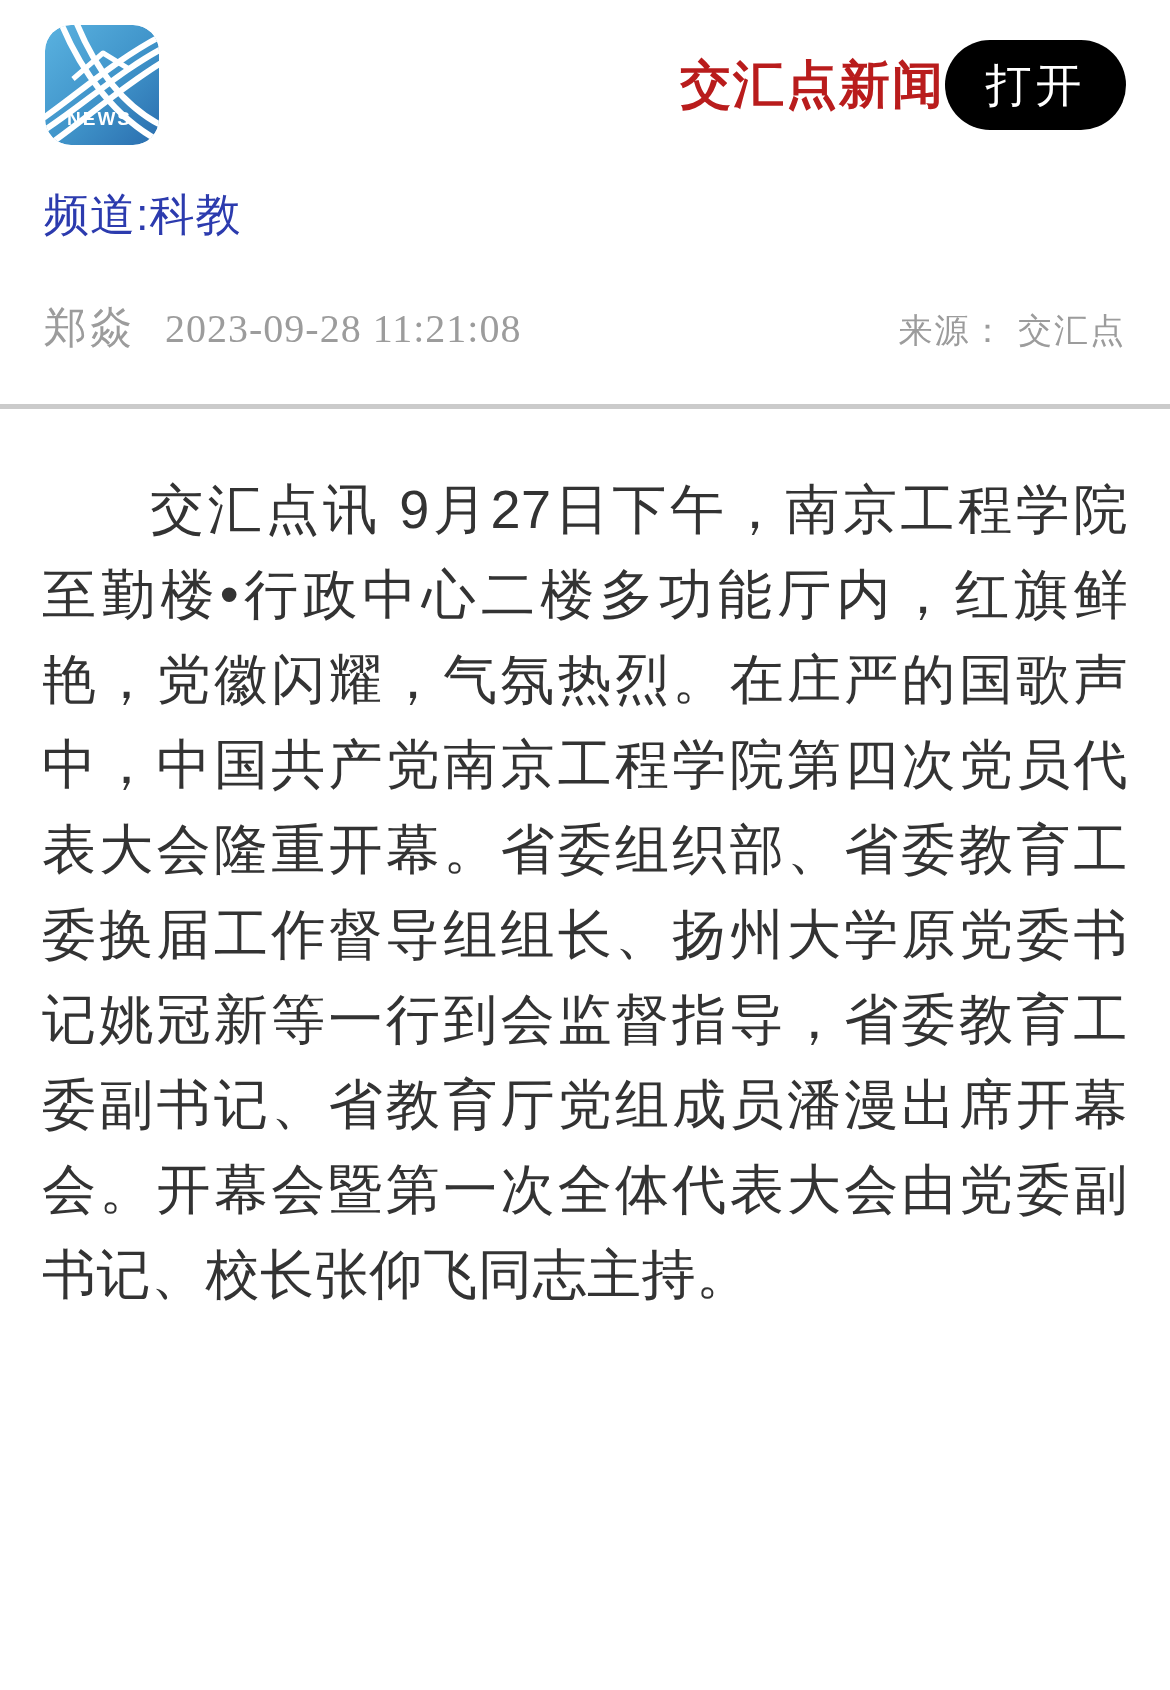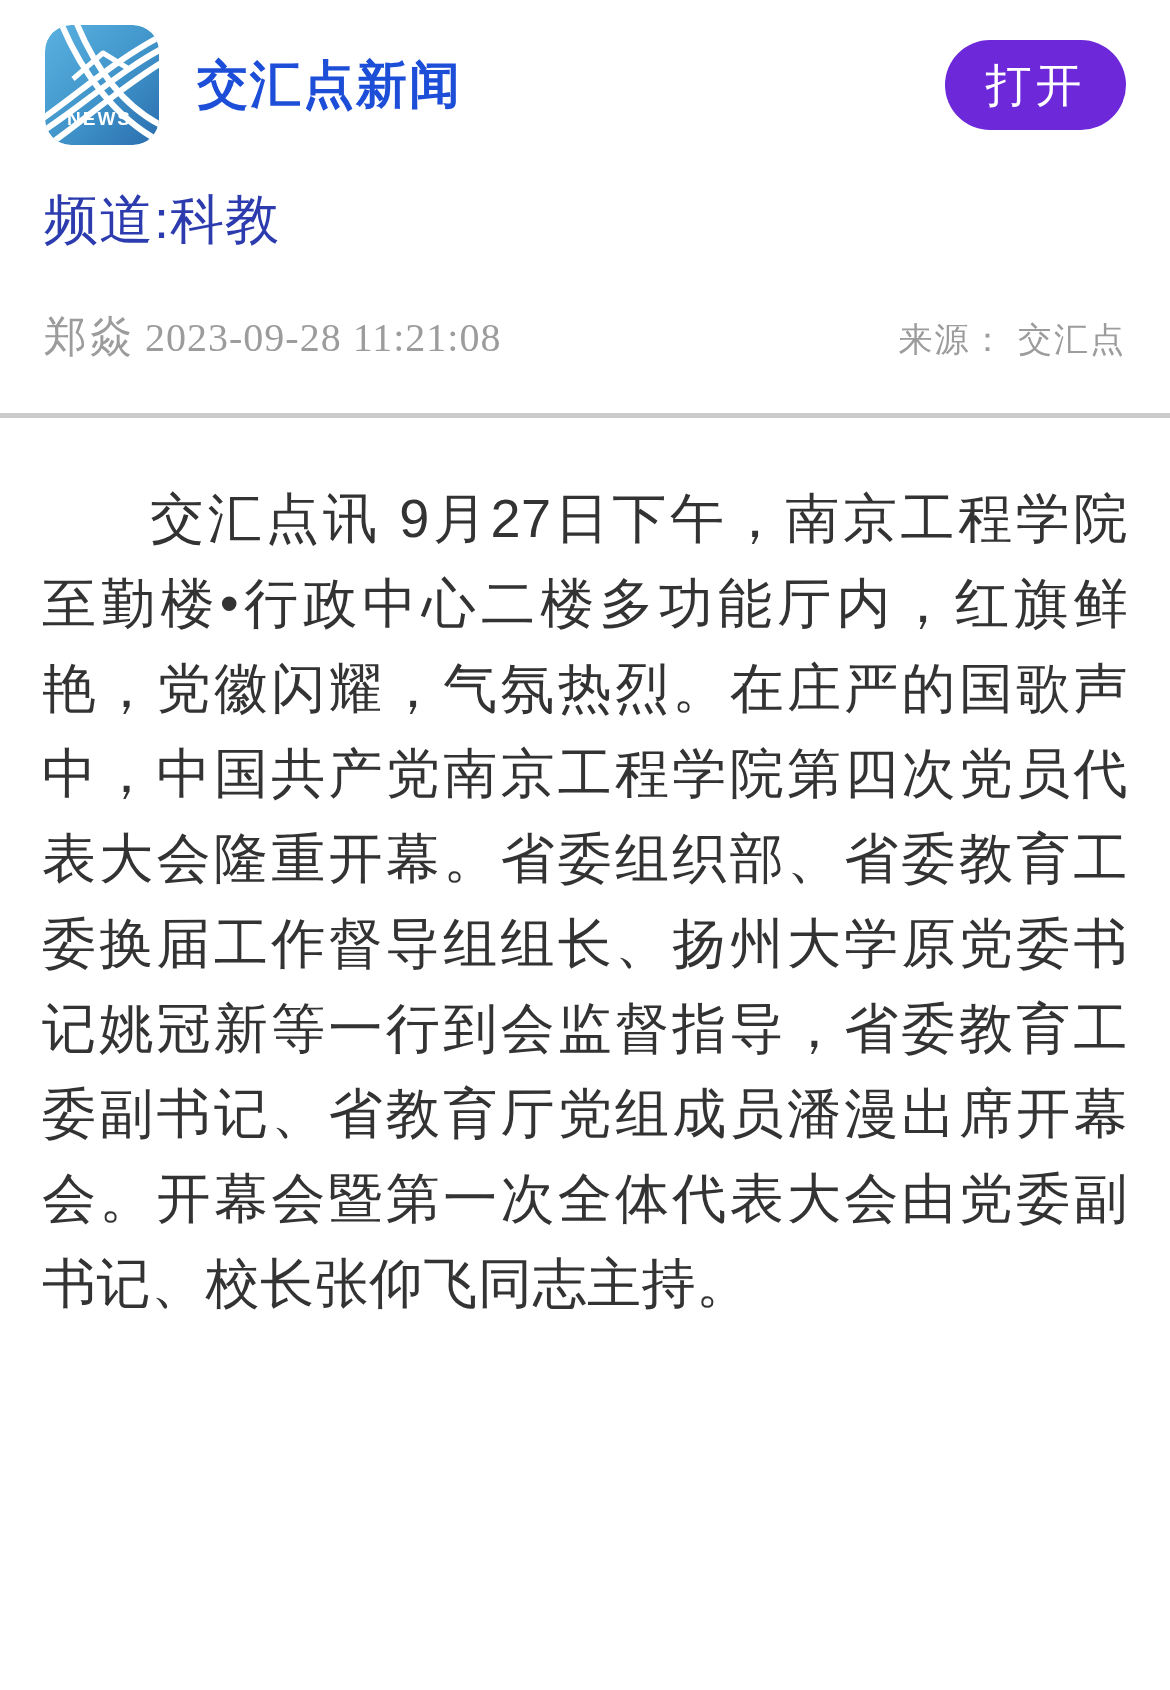--- a/index.html
+++ b/index.html
@@ -29,38 +29,39 @@
     display: block;
   }
   .app-text {
     margin-left: 38px;
     flex: 1 1 auto;
     min-width: 0;
   }
   .app-name {
     font-size: 51px;
     font-weight: 600;
-    color: #1d4ed8;
+    color: #b91c1c;
     letter-spacing: 2px;
     line-height: 1.1;
+    text-align: right;
   }
   .app-tagline {
     margin-top: 16px;
     font-size: 42px;
     color: #bdbdbd;
     letter-spacing: 2px;
     line-height: 1;
   }
   .open-btn {
     flex: 0 0 auto;
     width: 181px;
     height: 90px;
     border: none;
     border-radius: 45px;
-    background: #6d28d9;
+    background: #000000;
     color: #ffffff;
     font-size: 46px;
     font-family: inherit;
     letter-spacing: 4px;
     line-height: 90px;
     text-align: center;
     cursor: pointer;
   }
 
   
@@ -69,40 +70,40 @@
     font-size: 64px;
     line-height: 107px;
     font-weight: 700;
     color: #1e1e1e;
     letter-spacing: 8px;
     text-align: justify;
   }
   .channel-link {
     display: inline-block;
     margin: 44px 0 0 44px;
-    font-size: 54px;
+    font-size: 45px;
     line-height: 1;
     color: #2c3bae;
     text-decoration: none;
     letter-spacing: 1px;
   }
   .meta-row {
     margin: 62px 44px 0 44px;
     display: flex;
     justify-content: space-between;
     align-items: baseline;
     color: #9c9c9c;
   }
   .meta-left { display: flex; align-items: baseline; }
   .meta-author {
     font-size: 43px;
     letter-spacing: 2px;
   }
   .meta-time {
-    margin-left: 11px;
+    margin-left: 31px;
     font-family: "Liberation Serif", "DejaVu Serif", serif;
     font-size: 40px;
     letter-spacing: 1px;
   }
   .meta-source {
     font-size: 34px;
     letter-spacing: 2px;
   }
 
   .divider {

